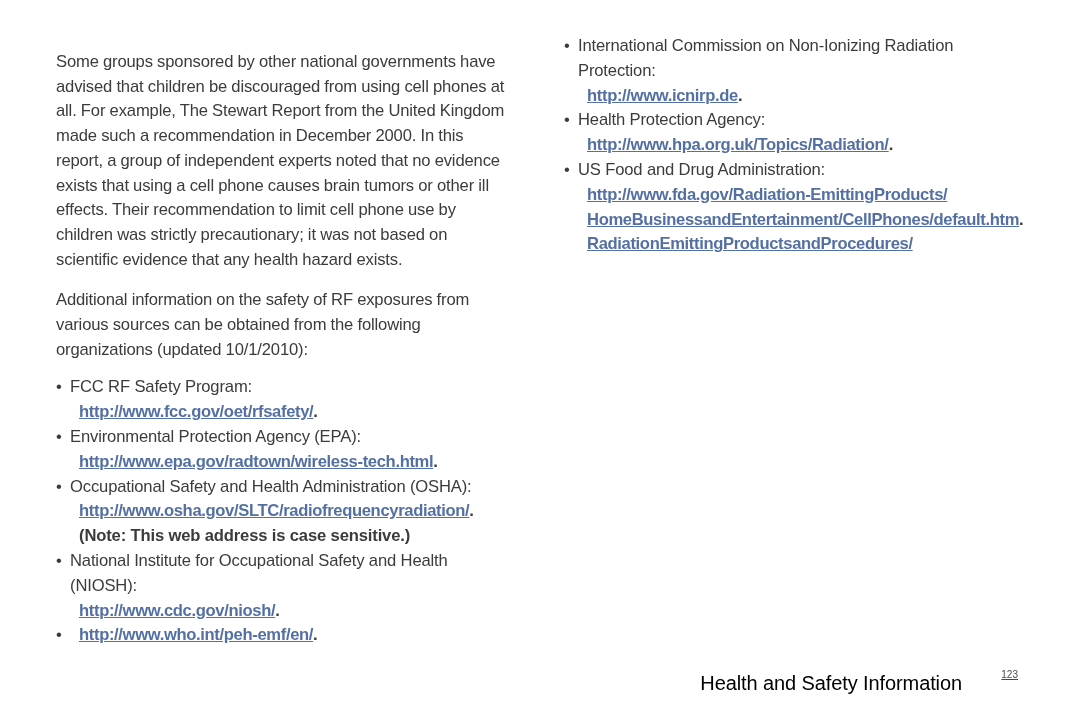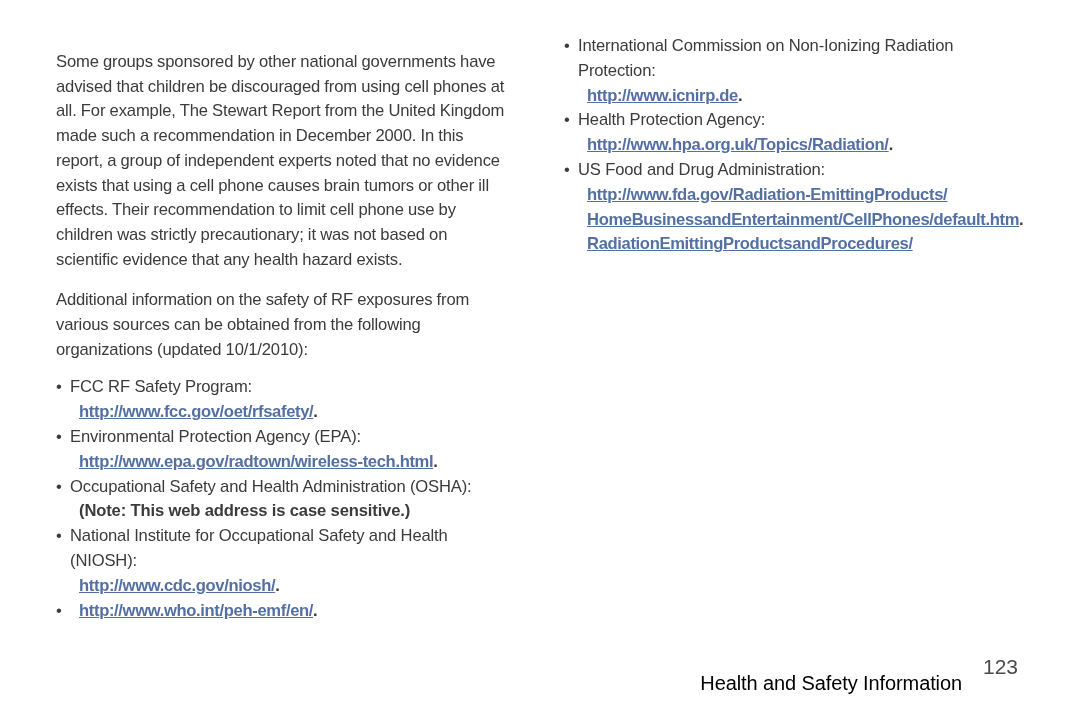--- a/index.html
+++ b/index.html
@@ -88,25 +88,26 @@
     top: 16px;
     font-size: 20px;
     line-height: 22px;
     letter-spacing: -0.1px;
     color: #000000;
     white-space: nowrap;
   }
   .footer-page {
     position: absolute;
     right: 62px;
-    top: 0;
-    font-size: 21px;
+    top: 8px;
+    font-size: 10px;
     line-height: 22px;
     color: #4a4a4a;
     white-space: nowrap;
+    text-decoration: underline;
   }
 </style>
 </head>
 <body>
 
 <div class="page">
 
   <div class="col col-left">
     <p class="para">Some groups sponsored by other national governments have advised that children be discouraged from using cell phones at all. For example, The Stewart Report from the United Kingdom made such a recommendation in December 2000. In this report, a group of independent experts noted that no evidence exists that using a cell phone causes brain tumors or other ill effects. Their recommendation to limit cell phone use by children was strictly precautionary; it was not based on scientific evidence that any health hazard exists.</p>
     <p class="para">Additional information on the safety of RF exposures from various sources can be obtained from the following organizations (updated 10/1/2010):</p>
@@ -117,20 +118,21 @@
           <span class="b-sub"><a class="url" href="#">http://www.fcc.gov/oet/rfsafety/</a><span class="period">.</span></span>
         </li>
         <li>
           <span class="bullet-dot">•</span>
           <span class="b-title">Environmental Protection Agency (EPA):</span>
           <span class="b-sub"><a class="url" href="#">http://www.epa.gov/radtown/wireless-tech.html</a><span class="period">.</span></span>
         </li>
         <li>
           <span class="bullet-dot">•</span>
           <span class="b-title">Occupational Safety and Health Administration (OSHA):</span>
+          <span class="b-sub"><a class="url" href="#">http://www.osha.gov/SLTC/radiofrequencyradiation/</a><span class="period">.</span></span>
           <span class="b-sub">(Note: This web address is case sensitive.)</span>
         </li>
         <li>
           <span class="bullet-dot">•</span>
           <span class="b-title">National Institute for Occupational Safety and Health (NIOSH):</span>
           <span class="b-sub"><a class="url" href="#">http://www.cdc.gov/niosh/</a><span class="period">.</span></span>
         </li>
         <li>
           <span class="bullet-dot">•</span>
           <span class="b-sub"><a class="url" href="#">http://www.who.int/peh-emf/en/</a><span class="period">.</span></span>

